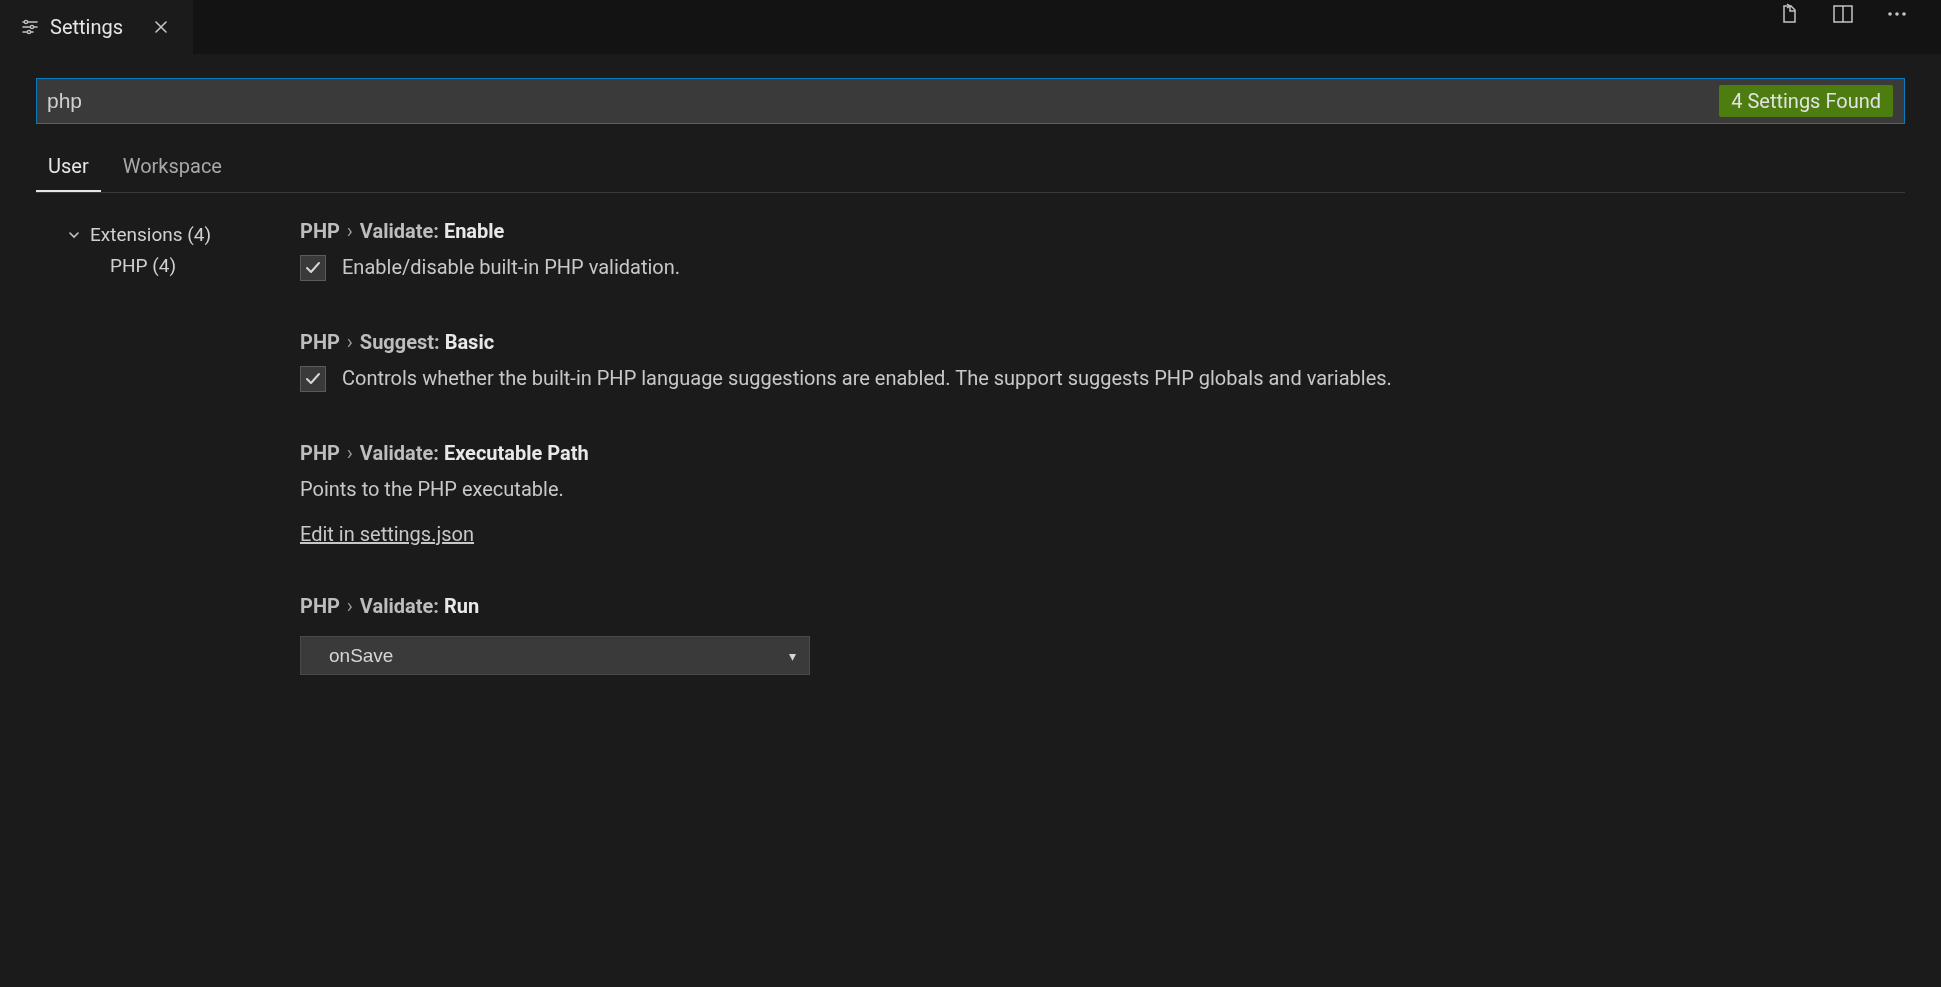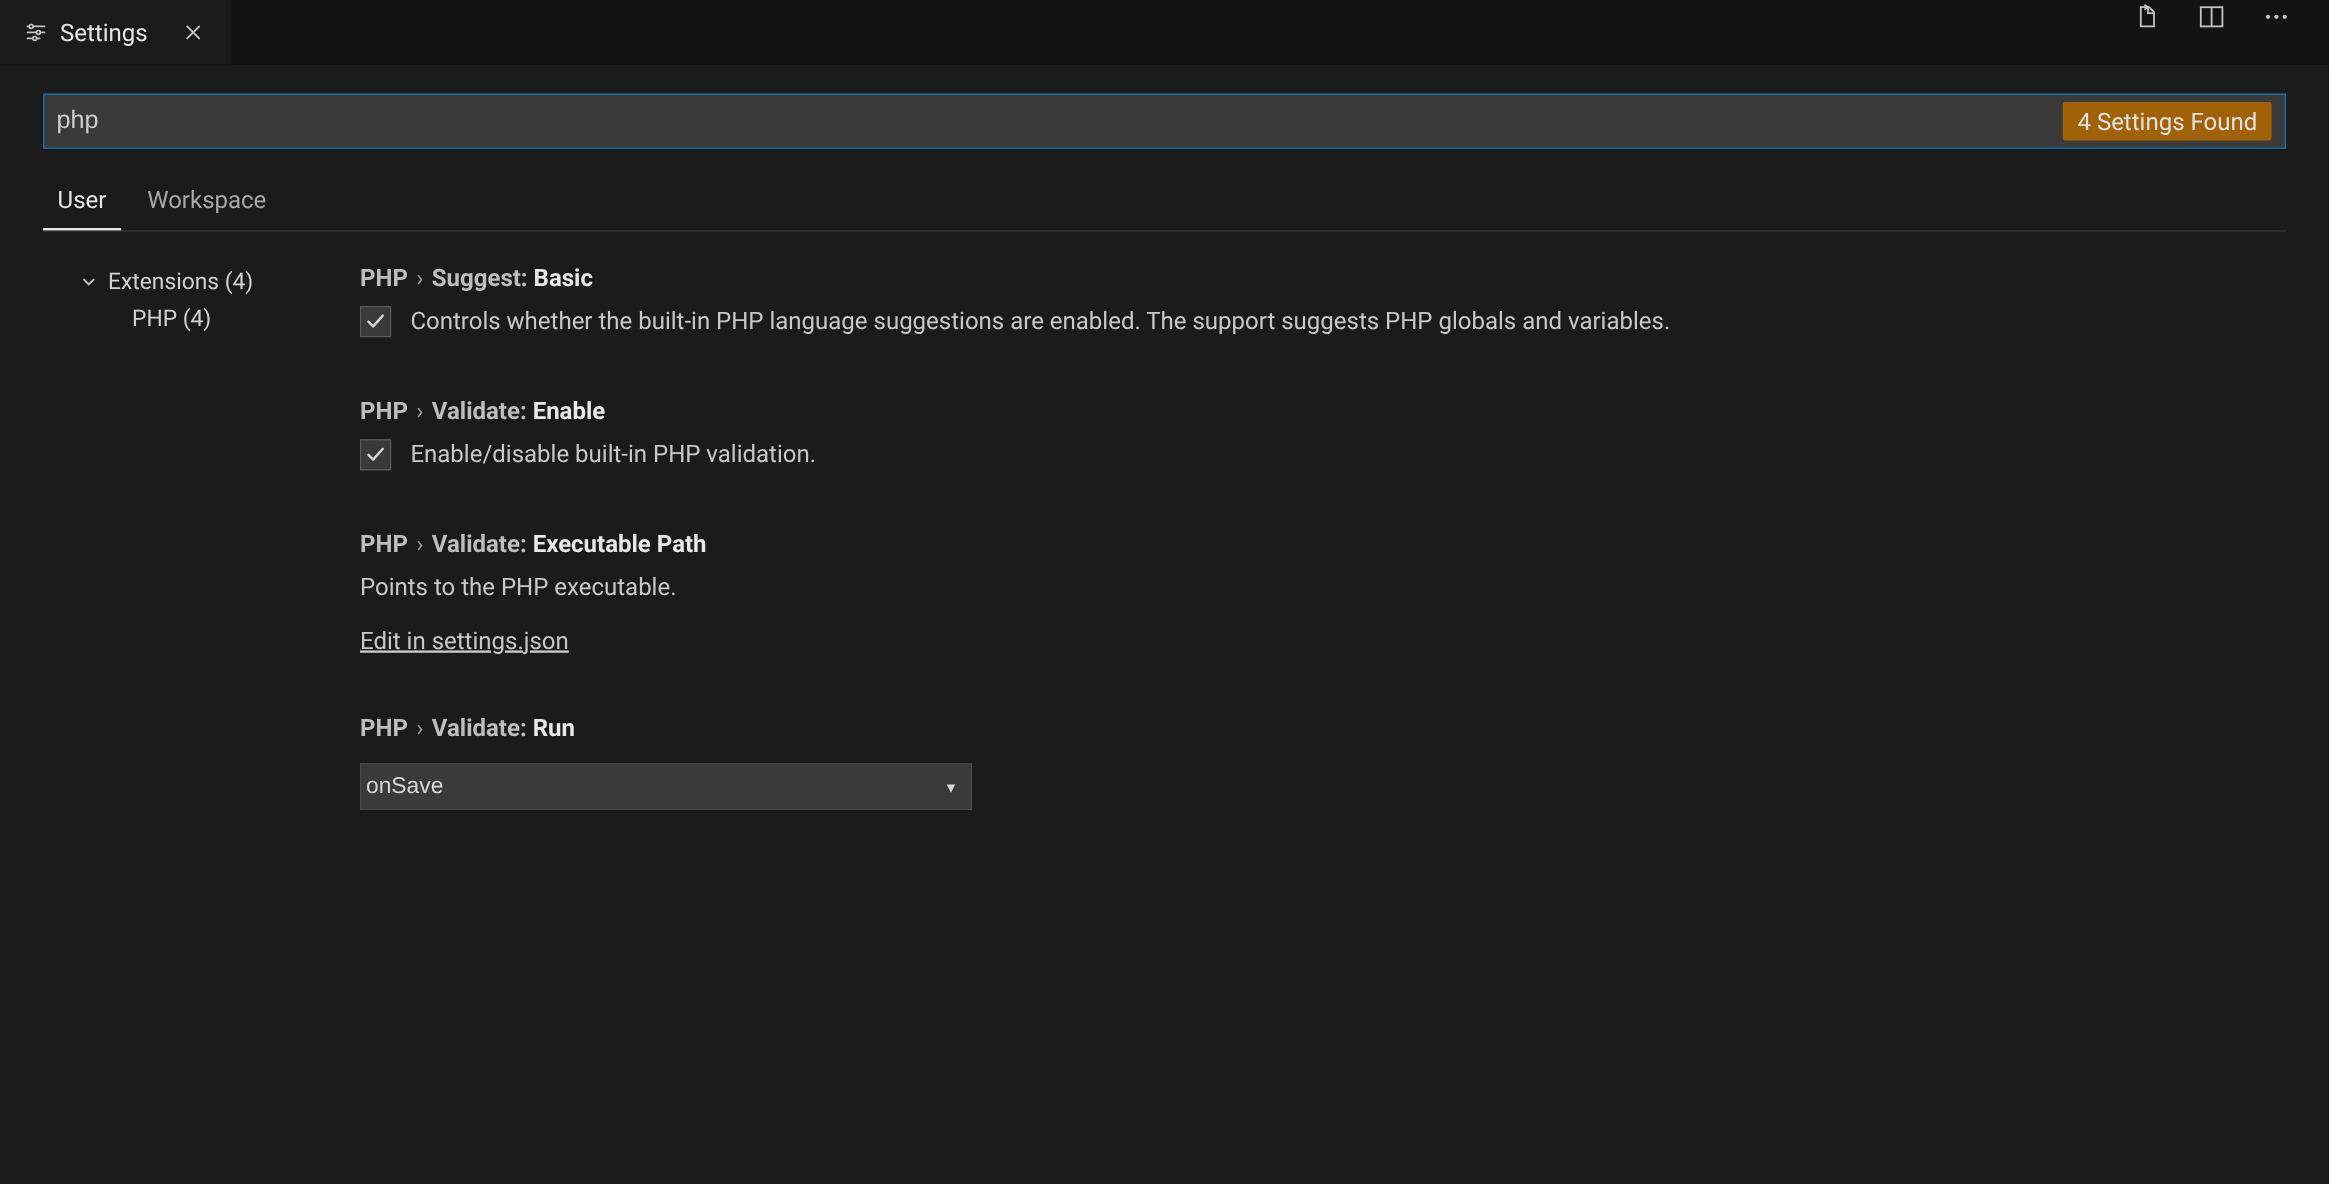--- a/index.html
+++ b/index.html
@@ -44,21 +44,21 @@
     color: #cfcfcf;
     font-size: 21px;
     padding: 10px 200px 10px 10px;
     outline: none;
   }
   .search-badge {
     position: absolute;
     right: 12px;
     top: 50%;
     transform: translateY(-50%);
-    background: #a16207;
+    background: #4d7c0f;
     color: #e2e2e2;
     font-size: 20px;
     padding: 4px 12px;
     border-radius: 2px;
   }
 
   .scope-row {
     display:flex;
     gap: 10px;
     margin: 30px 36px 0 36px;
@@ -99,21 +99,21 @@
   }
   .desc { color:#c8c8c8; font-size: 20px; line-height: 1.45; }
   .link { color:#c8c8c8; text-decoration: underline; font-size: 20px; cursor:pointer; display:inline-block; margin-top: 18px; }
   .select-wrap { position: relative; width:510px; margin-top:18px; }
   .select-wrap select {
     width: 100%;
     background: #3a3a3a;
     border: 1px solid #4a4a4a;
     color:#d6d6d6;
     font-size:19px;
-    padding:8px 4px;
+    padding:8px 28px;
     appearance:none;
   }
   .select-wrap::after {
     content: "▾";
     position:absolute;
     right:14px; top:50%;
     transform:translateY(-50%);
     color:#d6d6d6;
     font-size:14px;
     pointer-events:none;
@@ -186,41 +186,41 @@
         <span>Extensions (4)</span>
       </div>
       <div class="toc-row child">
         <span>PHP (4)</span>
       </div>
     </div>
 
     <div class="settings-list">
 
     <div class="setting">
+          <div class="setting-title"><span class="scope-part">PHP</span><span class="chev"> › </span><span class="section-part">Validate:</span> <span class="label-part">Enable</span></div>
+          <div class="setting-body">
+            <div class="checkbox">
+              <svg width="18" height="18" viewBox="0 0 18 18">
+                <path d="M3 9l4 4 8-9" stroke="#d6d6d6" stroke-width="2" fill="none" stroke-linecap="round" stroke-linejoin="round"></path>
+              </svg>
+            </div>
+            <div class="desc">Enable/disable built-in PHP validation.</div>
+          </div>
+        </div>
+        <div class="setting">
           <div class="setting-title"><span class="scope-part">PHP</span><span class="chev"> › </span><span class="section-part">Suggest:</span> <span class="label-part">Basic</span></div>
           <div class="setting-body">
             <div class="checkbox">
               <svg width="18" height="18" viewBox="0 0 18 18">
                 <path d="M3 9l4 4 8-9" stroke="#d6d6d6" stroke-width="2" fill="none" stroke-linecap="round" stroke-linejoin="round"></path>
               </svg>
             </div>
             <div class="desc">Controls whether the built-in PHP language suggestions are enabled. The support suggests PHP globals and variables.</div>
           </div>
         </div>
-        <div class="setting">
-          <div class="setting-title"><span class="scope-part">PHP</span><span class="chev"> › </span><span class="section-part">Validate:</span> <span class="label-part">Enable</span></div>
-          <div class="setting-body">
-            <div class="checkbox">
-              <svg width="18" height="18" viewBox="0 0 18 18">
-                <path d="M3 9l4 4 8-9" stroke="#d6d6d6" stroke-width="2" fill="none" stroke-linecap="round" stroke-linejoin="round"></path>
-              </svg>
-            </div>
-            <div class="desc">Enable/disable built-in PHP validation.</div>
-          </div>
-        </div>
         <div class="setting"><div class="setting-title"><span class="scope-part">PHP</span><span class="chev"> › </span><span class="section-part">Validate:</span> <span class="label-part">Executable Path</span></div><div class="desc">Points to the PHP executable.</div><a class="link">Edit in settings.json</a></div>
         <div class="setting">
           <div class="setting-title"><span class="scope-part">PHP</span><span class="chev"> › </span><span class="section-part">Validate:</span> <span class="label-part">Run</span></div>
           <div class="select-wrap"><select><option>onSave</option></select></div>
         </div>
       </div>
   </div>
 </div>
 
 </body></html>

